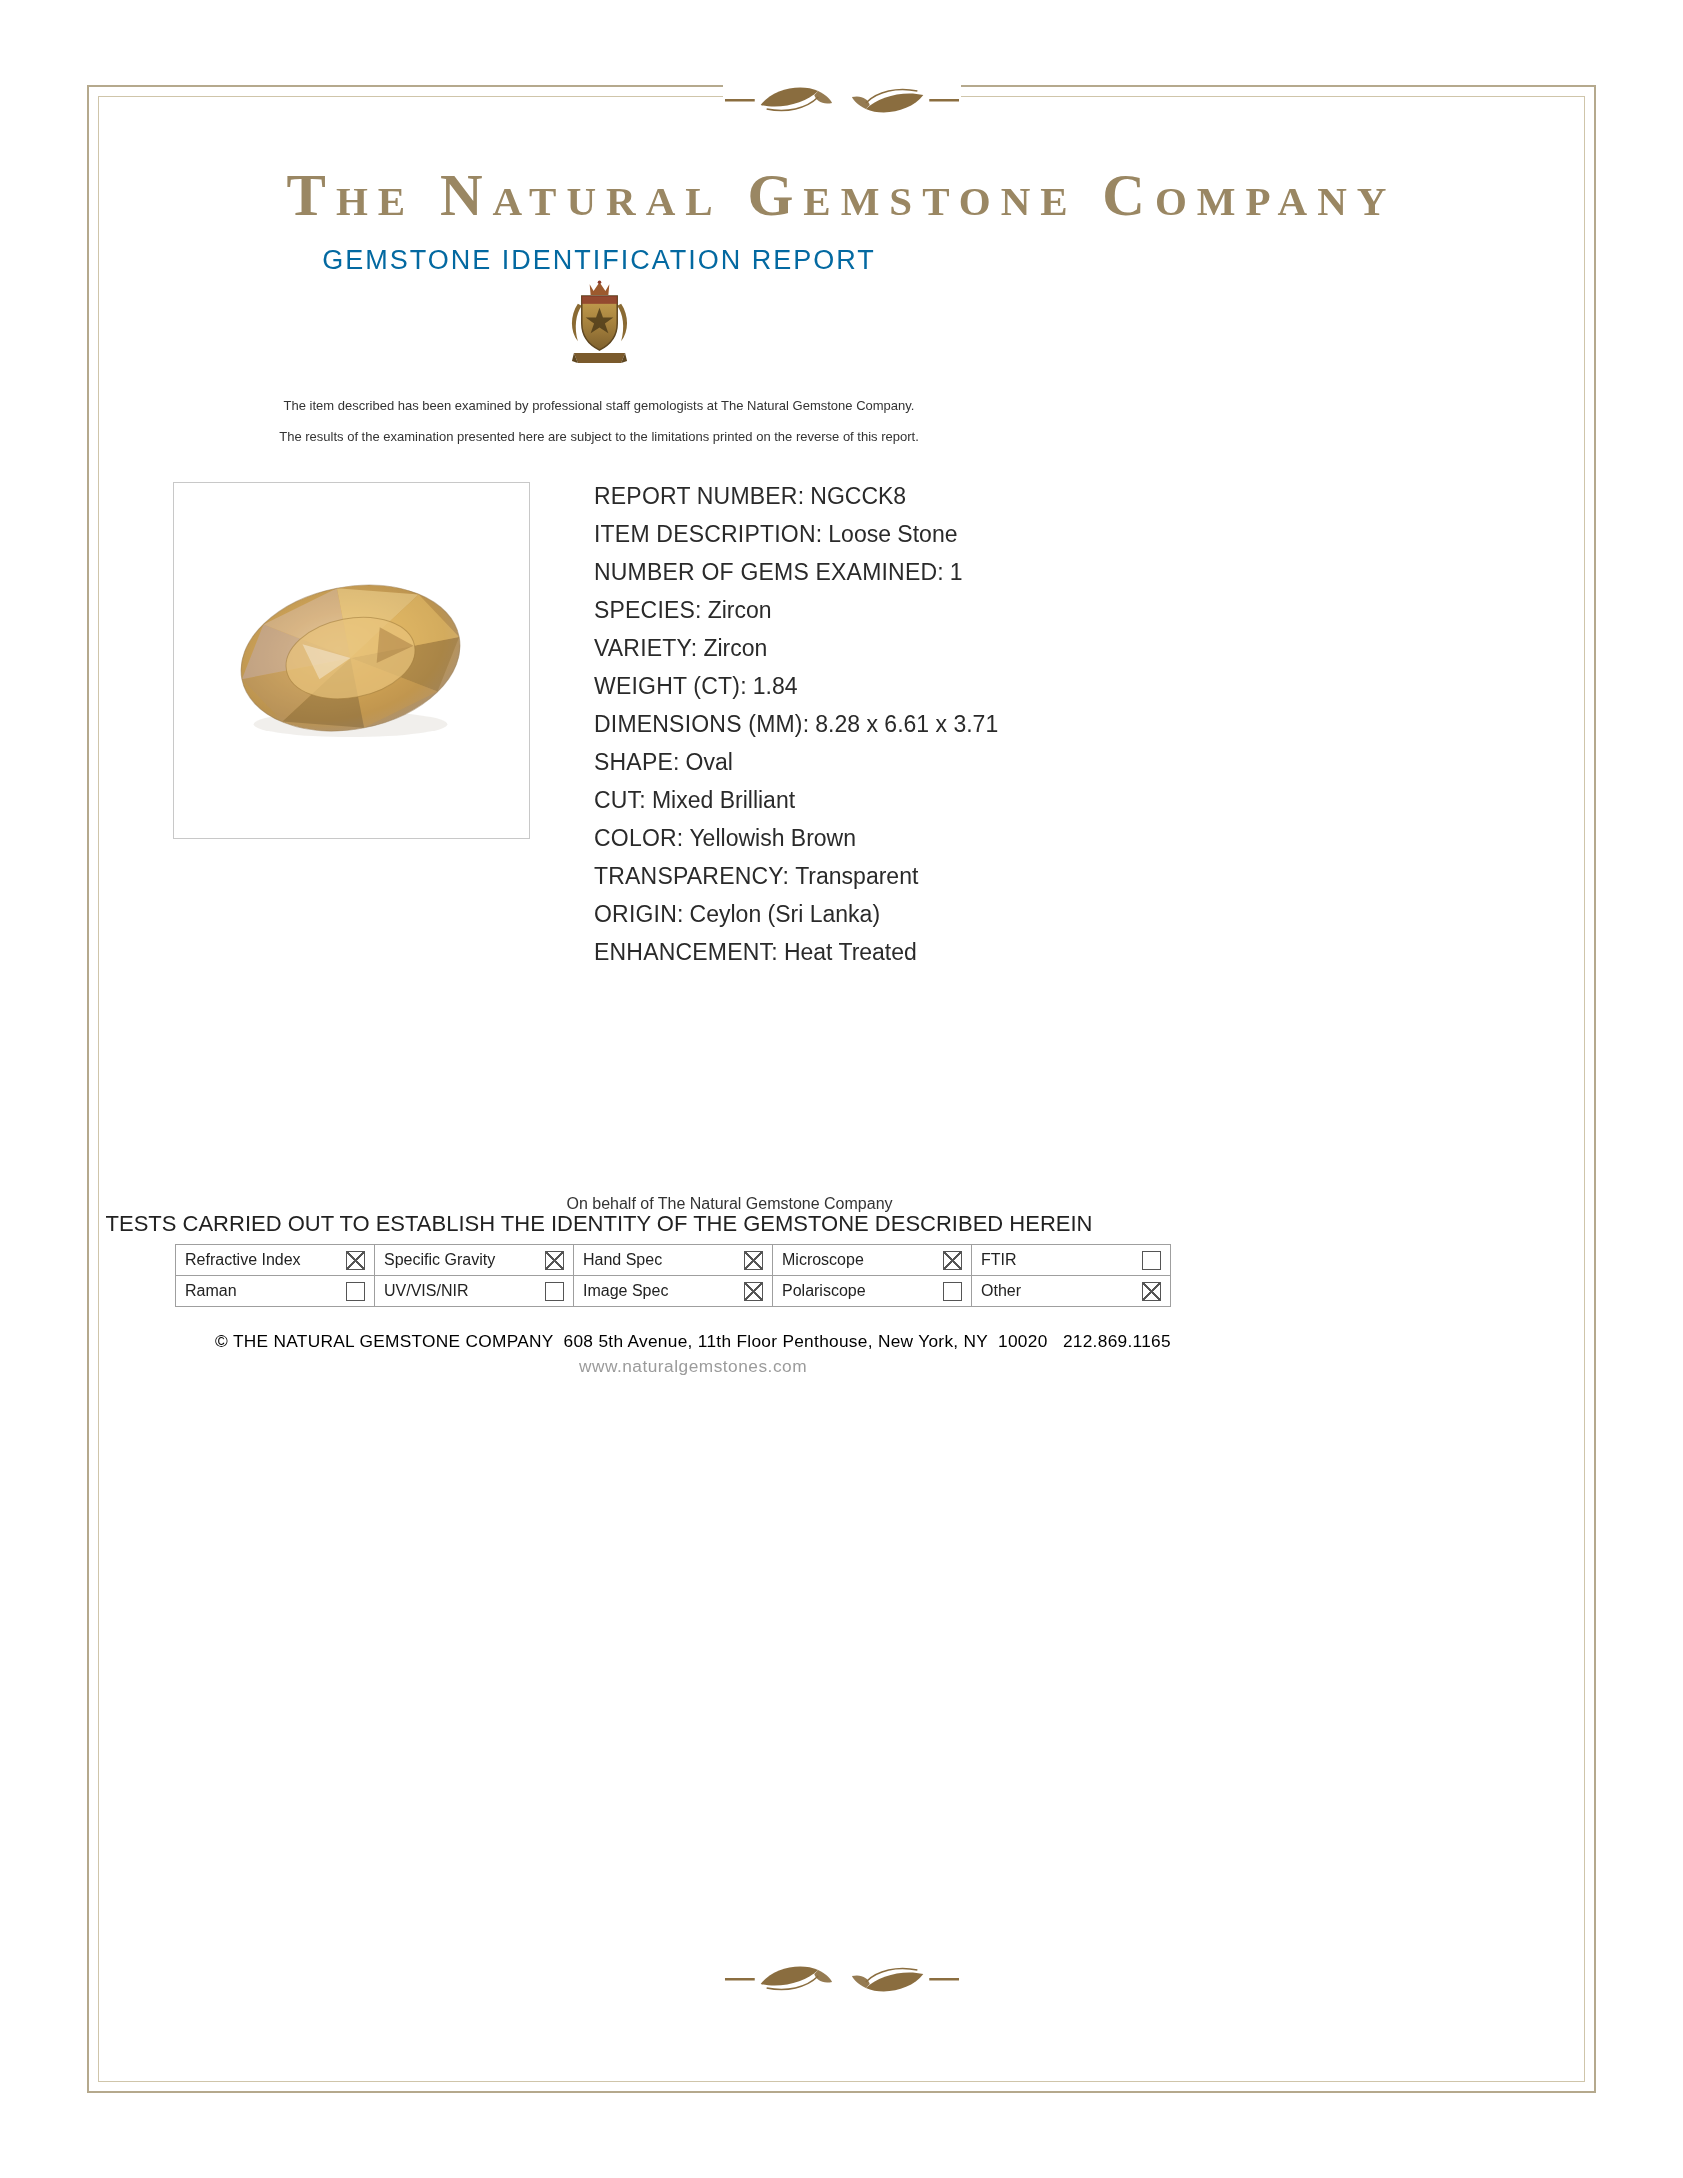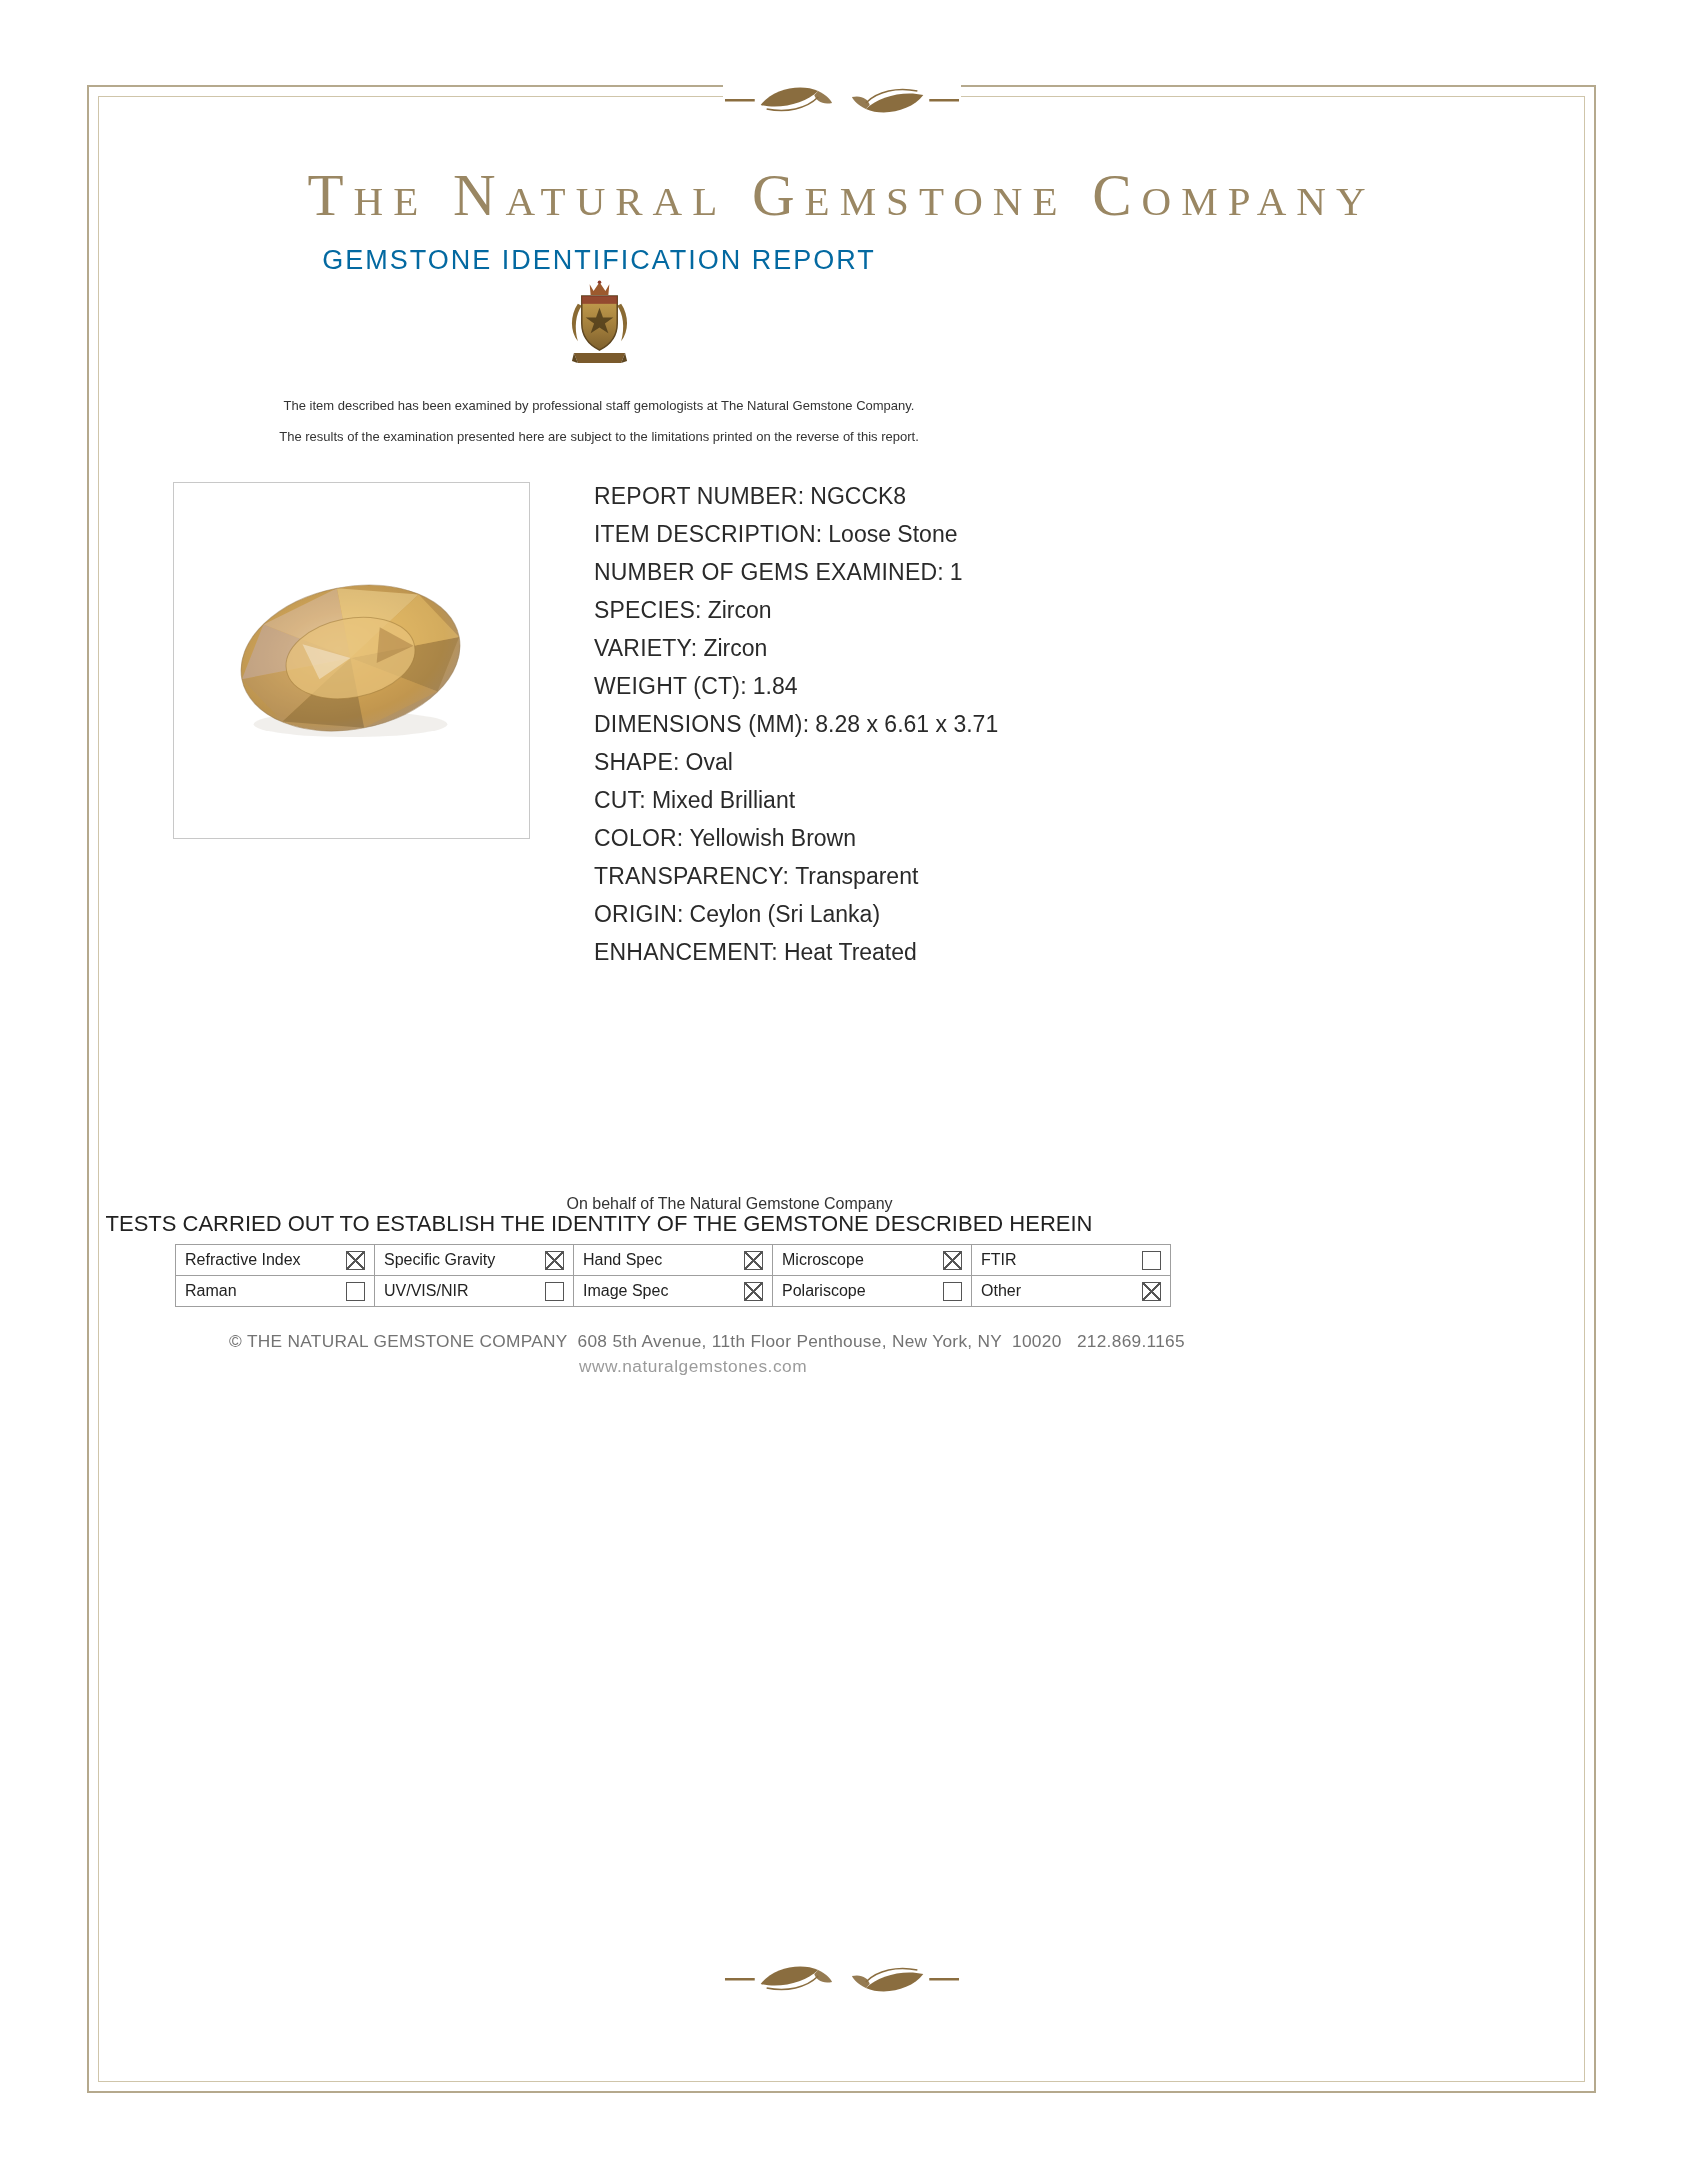--- a/index.html
+++ b/index.html
@@ -8,21 +8,21 @@
   .page { position:relative; width:1683px; height:2178px; background:#ffffff; overflow:hidden; }
 
   .frame-outer { position:absolute; left:87px; top:85px; right:87px; bottom:85px; border:2px solid #b5a98d; }
   .frame-inner { position:absolute; left:98px; top:96px; right:98px; bottom:96px; border:1px solid #cfc5aa; }
 
   .ornament { position:absolute; width:238px; height:38px; left:723px; display:flex; align-items:center; justify-content:center; }
   .ornament-top { top:82px; background:#ffffff; }
   .ornament-bottom { top:1961px; }
 
   .title { position:absolute; top:161px; left:0; width:1683px; text-align:center;
-           font-family:"Liberation Serif", "DejaVu Serif", serif; font-variant:small-caps; font-weight:400;
+           font-family:"Liberation Serif", "DejaVu Serif", serif; font-variant:small-caps; font-weight:700;
            font-size:59px; letter-spacing:10px; color:#9a8763; }
   .subtitle { position:absolute; top:245px; left:89px; width:1020px; text-align:center;
               font-size:27px; font-weight:400; letter-spacing:2px; color:#0369a1; }
 
   .crest { position:absolute; top:278px; left:89px; width:1020px; display:flex; justify-content:center; }
 
   .intro { position:absolute; top:390px; left:89px; width:1020px; text-align:center;
            font-size:13px; line-height:31px; color:#333333; }
 
   .gem-box { position:absolute; left:173px; top:482px; width:357px; height:357px;
@@ -45,21 +45,21 @@
   .test-cell-inner { display:flex; align-items:center; justify-content:space-between; }
   .test-label { font-size:16px; color:#222222; white-space:nowrap; }
   .checkbox { width:19px; height:19px; border:1.5px solid #555555; flex:0 0 auto; background:#ffffff; }
   .checkbox.checked {
     background-image:
       linear-gradient(to top right,  transparent 45%, #555 46.5%, #555 53.5%, transparent 55%),
       linear-gradient(to bottom right, transparent 45%, #555 46.5%, #555 53.5%, transparent 55%);
   }
 
   .footer-address { position:absolute; top:1331px; left:89px; width:1208px; text-align:center;
-                    font-size:17.3px; color:#737373; letter-spacing:0.3px; white-space:pre;margin-left:14px; }
+                    font-size:17.3px; color:#000000; letter-spacing:0.3px; white-space:pre; }
   .footer-website { position:absolute; top:1356px; left:89px; width:1208px; text-align:center;
                     font-size:17.3px; color:#9b9b9b; letter-spacing:0.5px; }
 </style>
 </head>
 <body>
 
 <div class="page">
 
   <div class="frame-outer"></div>
   <div class="frame-inner"></div>

